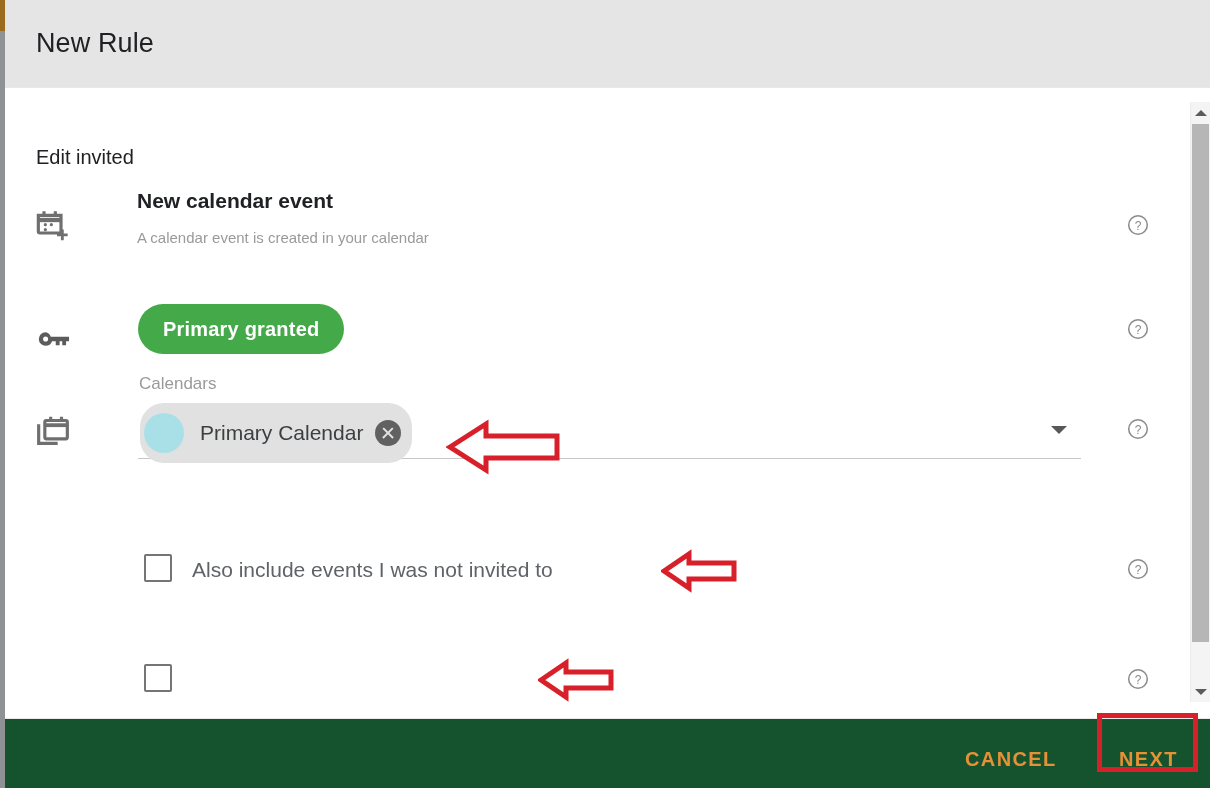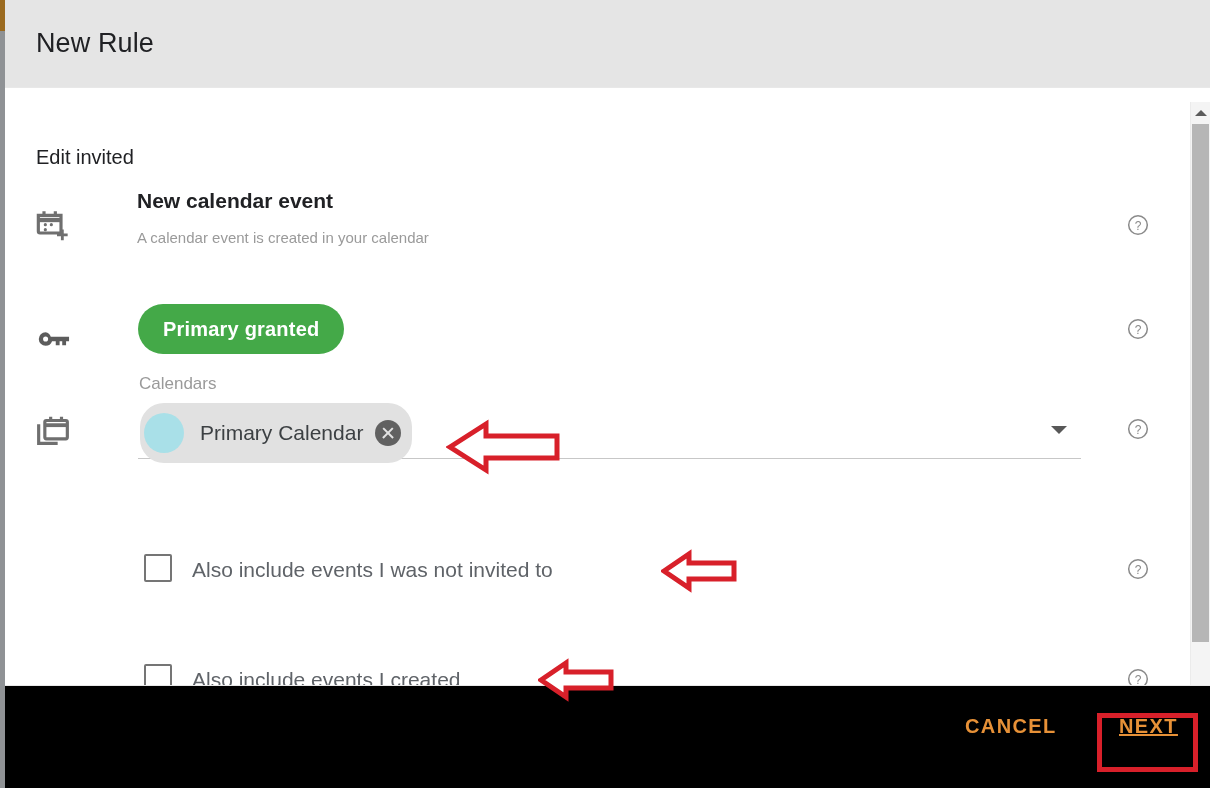--- a/index.html
+++ b/index.html
@@ -279,22 +279,22 @@
     top: 22px;
     height: 518px;
     background: #b6b6b6;
   }
 
   
   .dialog-footer {
     position: absolute;
     left: 0; right: 0;
     bottom: 0;
-    height: 103px;
-    background: #000000;
+    height: 70px;
+    background: #14532d;
     border-top: 1px solid #e8e8e8;
     box-sizing: border-box;
   }
   .btn-text {
     position: absolute;
     background: transparent;
     border: none;
     font-family: "Liberation Sans", sans-serif;
     font-size: 20px;
     font-weight: bold;
@@ -416,21 +416,20 @@
           <svg width="22" height="22" viewBox="0 0 22 22">
             <circle cx="11" cy="11" r="9.3" fill="none" stroke="#8a8a8a" stroke-width="1.5"></circle>
             <text x="11" y="15.6" text-anchor="middle" font-family="Liberation Sans, sans-serif" font-size="12" fill="#8a8a8a">?</text>
           </svg>
         </div>
       </div>
 
       <div class="row" id="row-check2">
         <div class="cb-wrap">
           <div class="checkbox"></div>
-          <div class="cb-label">Also include events I created</div>
         </div>
         <div class="help-icon">
           <svg width="22" height="22" viewBox="0 0 22 22">
             <circle cx="11" cy="11" r="9.3" fill="none" stroke="#8a8a8a" stroke-width="1.5"></circle>
             <text x="11" y="15.6" text-anchor="middle" font-family="Liberation Sans, sans-serif" font-size="12" fill="#8a8a8a">?</text>
           </svg>
         </div>
 
       </div>
 

